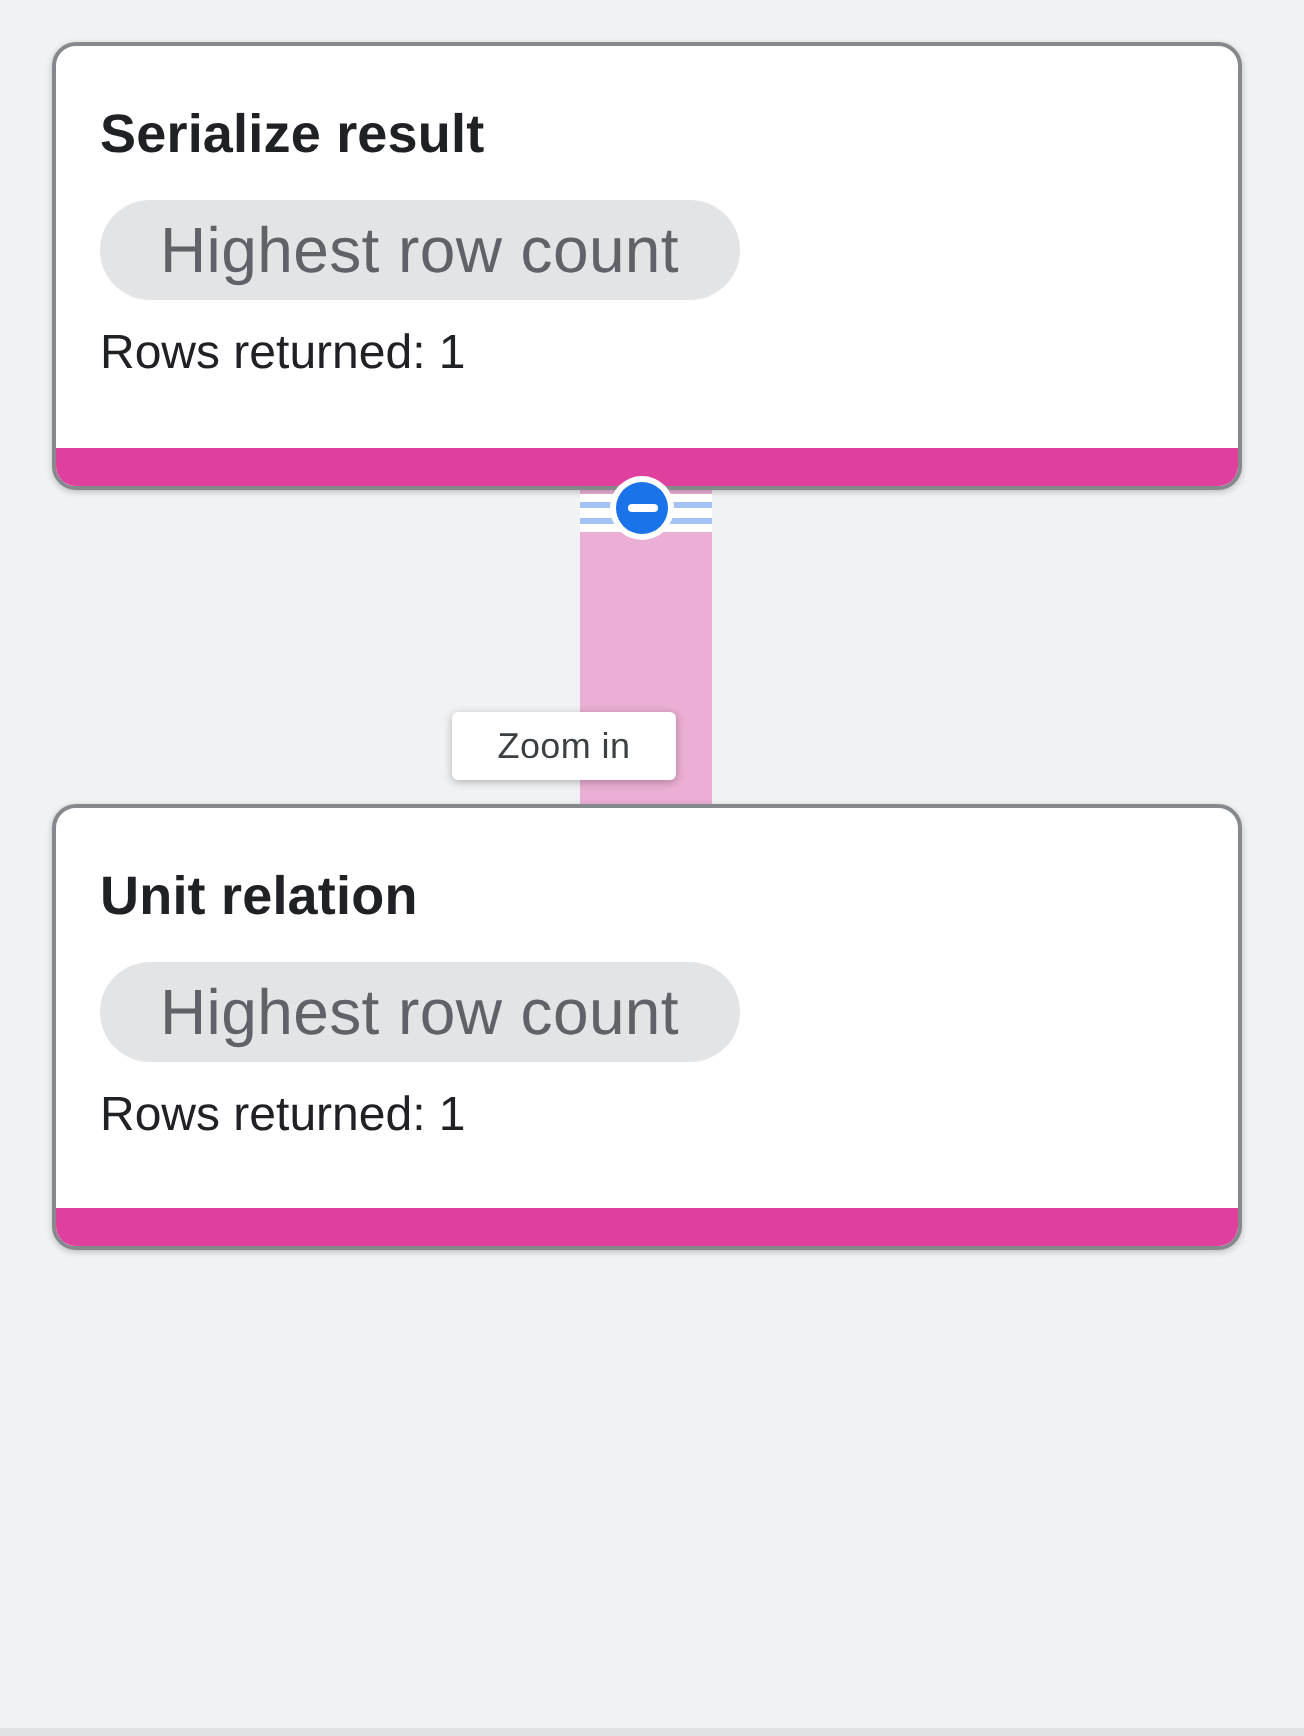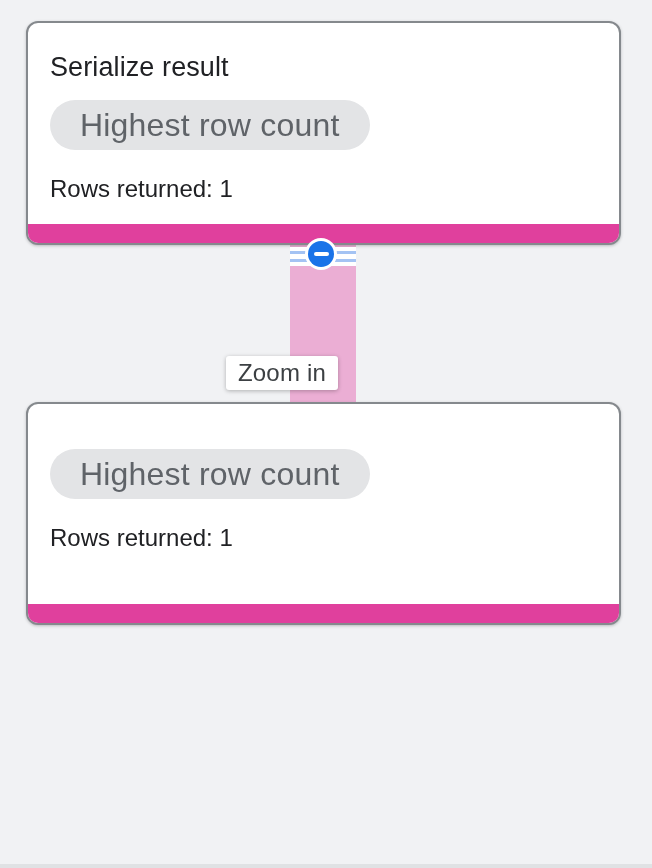--- a/index.html
+++ b/index.html
@@ -39,39 +39,39 @@
     padding: 28px 22px 0 22px;
     overflow: hidden;
     z-index: 2;
     cursor: pointer;
   }
   .node-1 { top: 21px;  height: 224px; }
   .node-2 { top: 402px; height: 223px; }
 
   .node-title {
     font-size: 27px;
-    font-weight: 400;
+    font-weight: 700;
     color: #202124;
     line-height: 32px;
     letter-spacing: 0.1px;
   }
   .badge {
     display: inline-block;
     margin-top: 17px;
     height: 50px;
     line-height: 50px;
     padding: 0 30px;
     background: #e3e4e6;
     border-radius: 25px;
     font-size: 32px;
     color: #5f6368;
     letter-spacing: 0.2px;
   }
   .rows {
-    margin-top: 24px;
+    margin-top: 12px;
     font-size: 24px;
     color: #202124;
     line-height: 30px;
   }
   .footer-bar {
     position: absolute;
     left: 0; right: 0; bottom: 0;
     height: 19px;
     background: #e0409d;
   }
@@ -133,21 +133,21 @@
     left: 226px;
     top: 356px;
     width: 112px;
     height: 34px;
     background: #ffffff;
     border-radius: 3px;
     box-shadow: 0 1px 4px rgba(0,0,0,0.28);
     display: flex;
     align-items: center;
     justify-content: center;
-    font-size: 24px;
+    font-size: 18px;
     color: #3c4043;
     z-index: 5;
     letter-spacing: 0.2px;
   }
 
   
   .bottom-strip {
     position: absolute;
     left: 0; right: 0; bottom: 0;
     height: 4px;
@@ -165,20 +165,21 @@
   <div class="node node-1">
     <div class="node-title">Serialize result</div>
     <div>
       <span class="badge">Highest row count</span>
     </div>
     <div class="rows">Rows returned: 1</div>
     <div class="footer-bar"></div>
   </div>
 
   <div class="node node-2">
+    <div class="node-title">Unit relation</div>
     <div>
       <span class="badge">Highest row count</span>
     </div>
     <div class="rows">Rows returned: 1</div>
     <div class="footer-bar"></div>
   </div>
 
   <div class="stripe-band">
     <div class="stripe s1"></div>
     <div class="stripe s2"></div>

